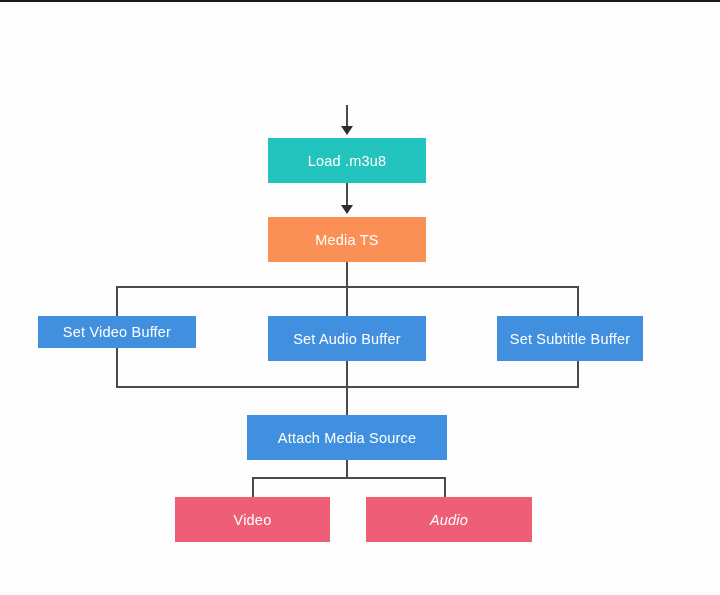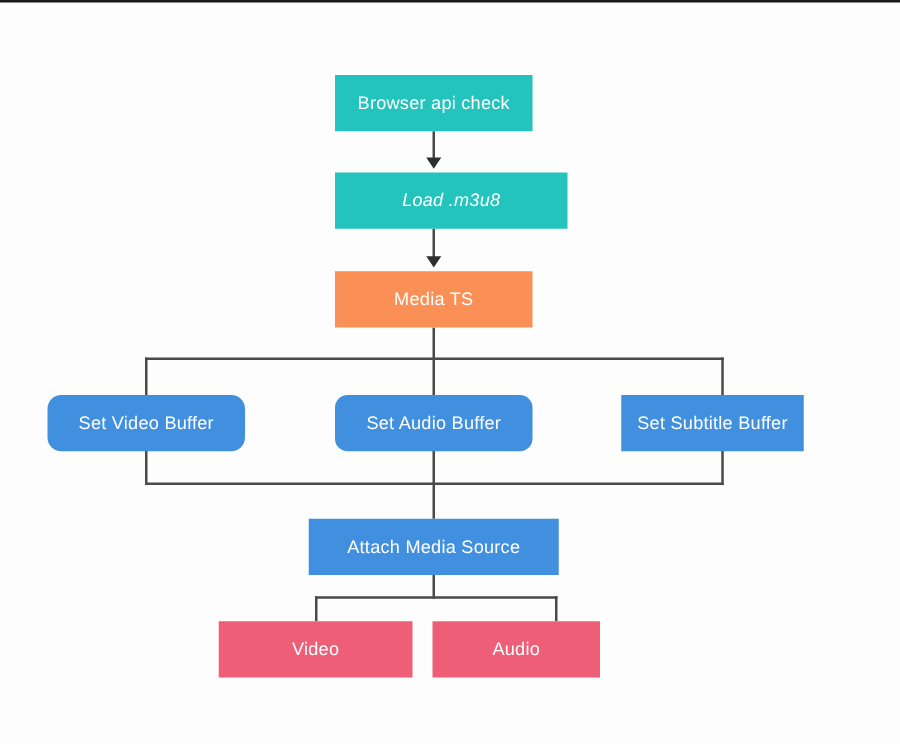--- a/index.html
+++ b/index.html
@@ -91,31 +91,30 @@
 
     <div class="hline" style="left:116px; top:386px; width:463px;"></div>
     <div class="vline" style="left:346px; top:386px; height:29px;"></div>
 
     <div class="vline" style="left:346px; top:460px; height:19px;"></div>
     <div class="hline" style="left:252px; top:477px; width:194px;"></div>
     <div class="vline" style="left:252px; top:477px; height:20px;"></div>
     <div class="vline" style="left:444px; top:477px; height:20px;"></div>
   </div>
 
-  <div class="node teal" style="left:268px; top:60px; width:158px; height:45px;">Browser api check</div>
 
-  <div class="node teal" style="left:268px; top:138px; width:186px; height:45px;font-style:italic;">Load .m3u8</div>
+  <div class="node teal" style="left:268px; top:138px; width:158px; height:45px;">Load .m3u8</div>
 
   <div class="node orange" style="left:268px; top:217px; width:158px; height:45px;">Media TS</div>
 
-  <div class="node blue" style="left:38px; top:316px; width:158px; height:45px;border-radius:11px;">Set Video Buffer</div>
+  <div class="node blue" style="left:38px; top:316px; width:158px; height:32px;">Set Video Buffer</div>
 
-  <div class="node blue" style="left:268px; top:316px; width:158px; height:45px;border-radius:10px;">Set Audio Buffer</div>
+  <div class="node blue" style="left:268px; top:316px; width:158px; height:45px;">Set Audio Buffer</div>
 
   <div class="node blue" style="left:497px; top:316px; width:146px; height:45px;">Set Subtitle Buffer</div>
 
   <div class="node blue" style="left:247px; top:415px; width:200px; height:45px;">Attach Media Source</div>
 
   <div class="node pink" style="left:175px; top:497px; width:155px; height:45px;">Video</div>
 
-  <div class="node pink" style="left:346px; top:497px; width:134px; height:45px;">Audio</div>
+  <div class="node pink" style="left:366px; top:497px; width:166px; height:45px;font-style:italic;">Audio</div>
 
 </div>
 
 </body></html>

